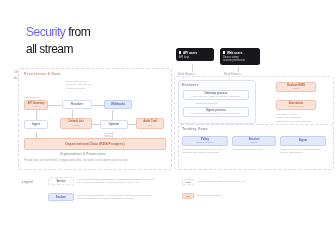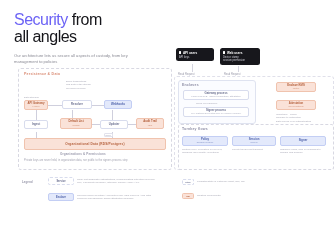--- a/index.html
+++ b/index.html
@@ -7,21 +7,21 @@
     width:336px;height:220px;overflow:hidden;
     background:#ffffff;
     font-family:"Liberation Sans", sans-serif;
     -webkit-font-smoothing:antialiased;
   }
   .page{position:relative;width:336px;height:220px;}
 
   
   .hero{position:absolute;left:14px;top:12px;width:150px;}
   .hero h1{
-    margin:0;font-size:16px;line-height:16.5px;
+    margin:12px;font-size:12px;line-height:16.5px;
     font-weight:400;letter-spacing:-0.5px;color:#15151a;
   }
   .hero h1 .accent{color:#6c63f5;}
   .hero p{
     margin:8px 0 0 0;font-size:4.1px;line-height:6.2px;
     color:#8a8a94;font-weight:400;max-width:126px;
   }
 
   
   .diagram{position:absolute;left:0;top:62px;width:336px;height:158px;}
@@ -110,21 +110,21 @@
   .lg-txt2{font-size:2.5px;line-height:3.4px;color:#a5a5b2;max-width:62px;}
 </style>
 </head>
 <body>
 
 <div class="page">
 
   <div class="hero">
     <h1>
       <span class="accent">Security</span><span> from</span><br>
-      <span>all angles</span>
+      <span>all stream</span>
     </h1>
     <p>Our architecture lets us secure all aspects of custody, from key management to policies</p>
   </div>
 
   <div class="diagram">
 
     <div class="panel" style="left:18px;top:6px;width:152px;height:100px;"></div>
     <div class="panel-title" style="left:24px;top:10px;">Persistence &amp; Data</div>
 
     <div class="note" style="left:24px;top:34px;width:26px;">Data streams</div>

